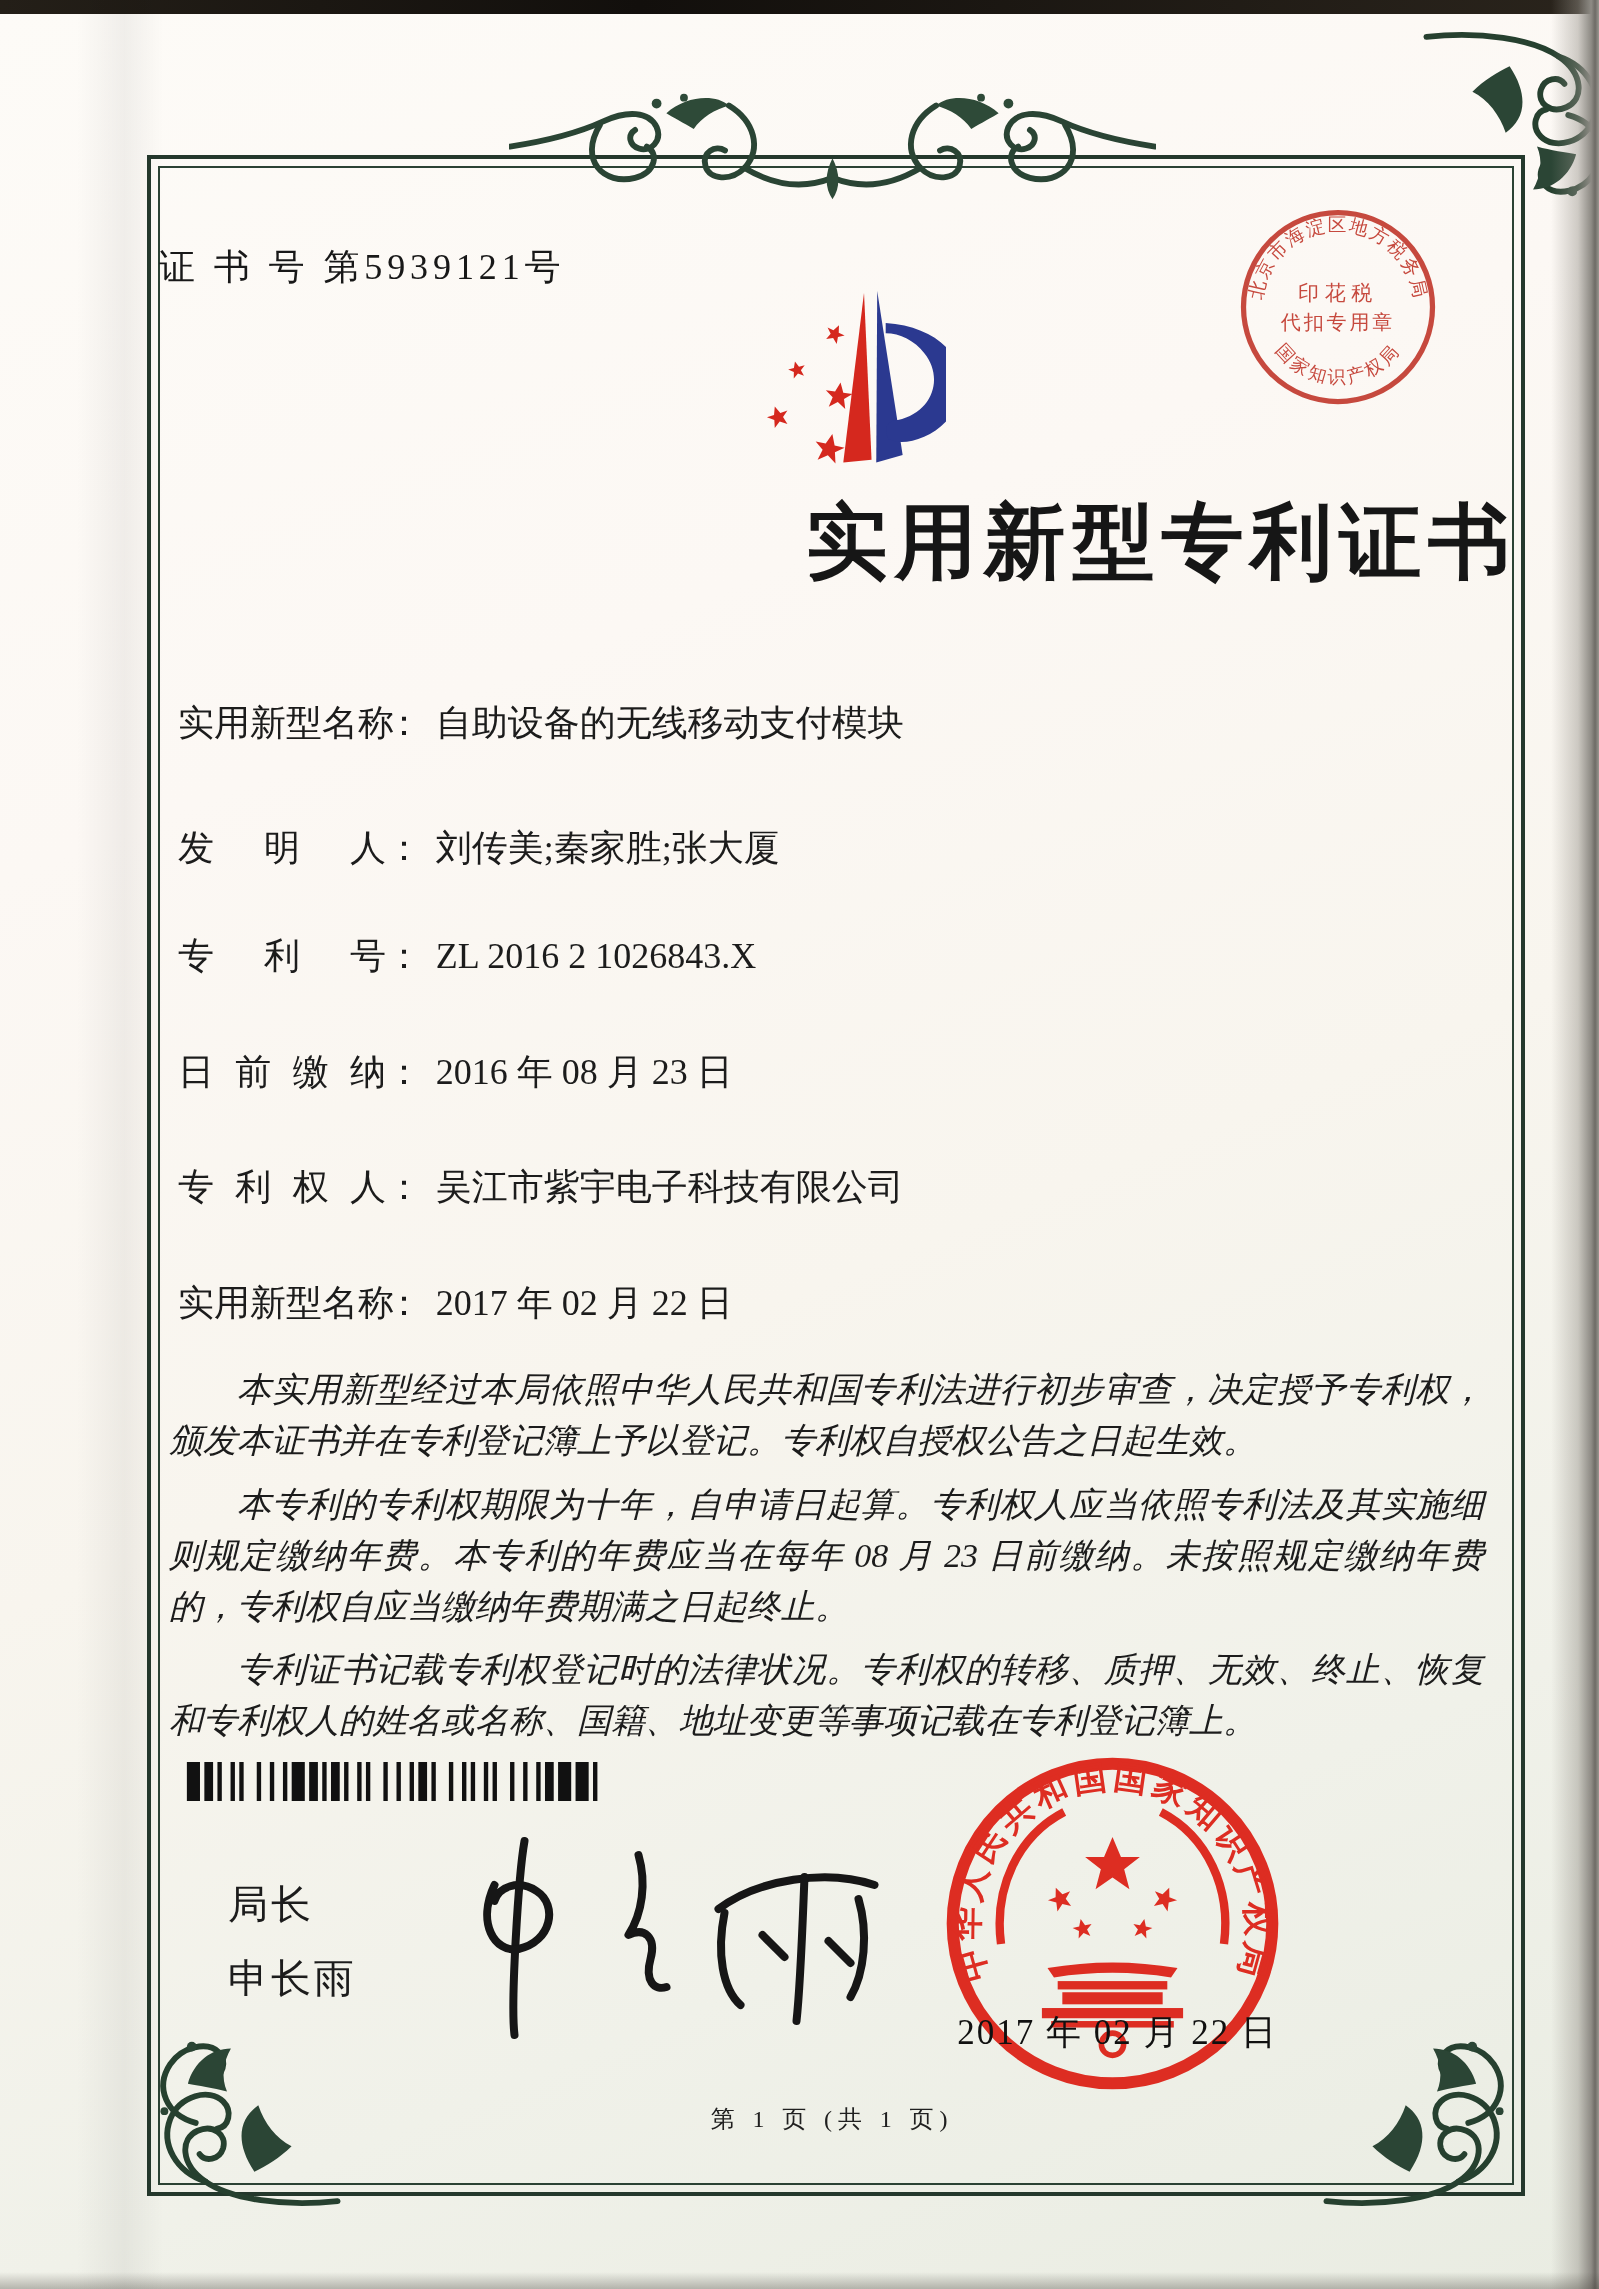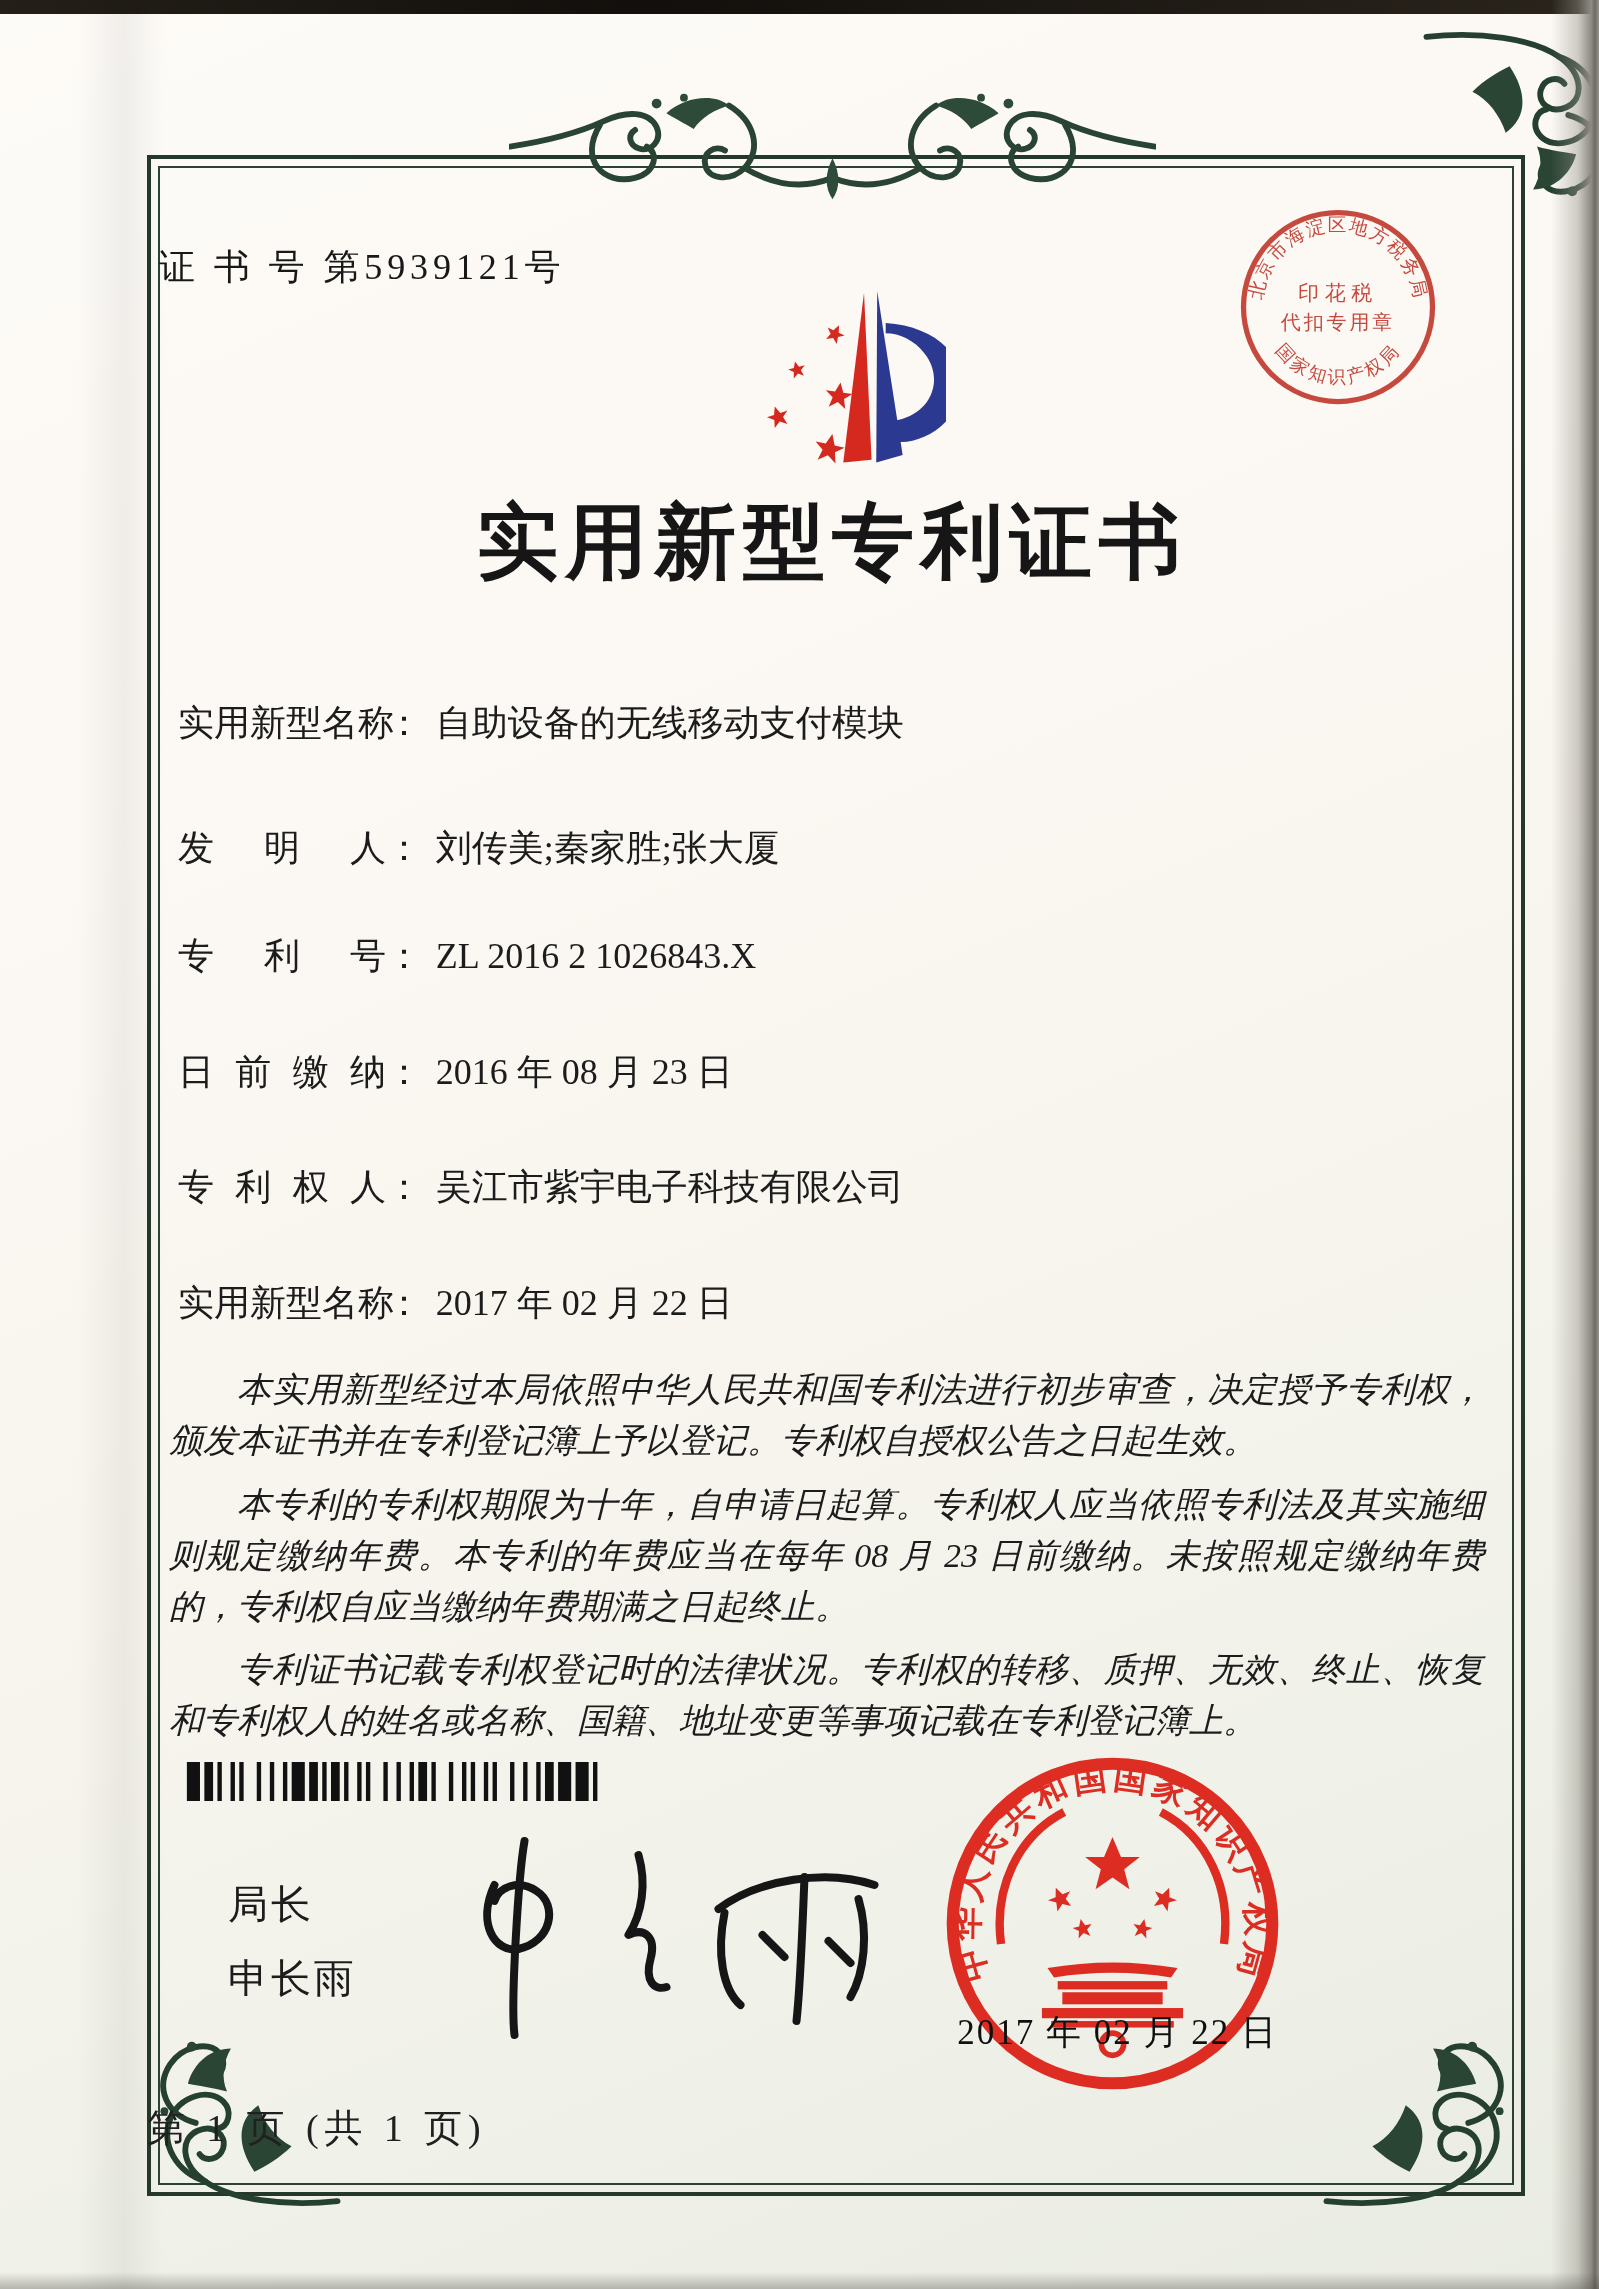--- a/index.html
+++ b/index.html
@@ -13,40 +13,40 @@
   .edge-right{position:absolute;right:0;top:0;width:49px;height:100%;
     background:linear-gradient(90deg,rgba(120,116,108,0) 0%,rgba(150,146,138,.45) 55%,#8e8b85 82%,#6e6b66 90%,#a5a29b 100%);}
   .edge-bottom{position:absolute;left:0;bottom:0;width:100%;height:17.6px;background:linear-gradient(0deg,rgba(60,57,50,.35),rgba(60,57,50,0));}
   .gutter-left{position:absolute;left:76px;top:0;width:88px;height:100%;background:linear-gradient(90deg,rgba(0,0,0,0) 0%,rgba(0,0,0,.05) 55%,rgba(0,0,0,0) 100%);}
   
   .frame-outer{position:absolute;left:147px;top:155px;width:1370px;height:2033px;border:4.9px solid #24382c;}
   .frame-inner{position:absolute;left:6.9px;top:6.9px;right:6.9px;bottom:6.9px;border:2px solid #2b4234;}
   .orn{position:absolute;pointer-events:none;}
   
   .certno{position:absolute;left:159px;top:243px;font-size:36px;letter-spacing:4.9px;color:#181818;}
-  .title{position:absolute;left:147px;top:488px;width:1370px;text-align:center;
+  .title{position:absolute;left:147px;top:488px;width:1370px;text-align:right;
          font-size:82px;font-weight:bold;letter-spacing:6.9px;color:#161616;}
   
   .frow{position:absolute;left:178px;width:1304px;font-size:36px;white-space:nowrap;}
   .flabel{display:inline-block;width:208px;text-align:justify;text-align-last:justify;vertical-align:top;}
   .fcolon{display:inline-block;margin-right:13.7px;}
   
   .bodytext{position:absolute;left:169px;top:1364px;width:1315px;font-size:34px;line-height:1.5;font-style:italic;}
   .bodytext p{margin:0 0 12.7px 0;text-indent:2em;text-align:justify;}
   
   .barcode{position:absolute;left:186px;top:1762px;}
   
   .director{position:absolute;left:188px;top:1868px;font-size:40px;line-height:74px;letter-spacing:2.9px;margin-left:40px;}
   .sig{position:absolute;left:392px;top:1813px;}
   
   .taxseal{position:absolute;left:1233px;top:202px;opacity:.92;}
   .bigseal{position:absolute;left:936px;top:1747px;opacity:.95;}
   .sealdate{position:absolute;left:956px;top:2009px;width:323px;text-align:center;
             font-size:35px;letter-spacing:2px;color:#101010;z-index:5;}
-  .footer{position:absolute;left:147px;top:2103px;width:1370px;text-align:left;font-size:38px;letter-spacing:5.9px;color:#202020;}
+  .footer{position:absolute;left:147px;top:2103px;width:1370px;text-align:center;font-size:24px;letter-spacing:5.9px;color:#202020;}
 </style>
 </head>
 <body>
 
 <div class="photo">
 
   <svg width="0" height="0" style="position:absolute">
     <defs>
       <path id="star" d="M0,-10L2.94,-3.09L9.51,-3.09L4.05,1.18L5.88,8.09L0,4L-5.88,8.09L-4.05,1.18L-9.51,-3.09L-2.94,-3.09Z"></path>
       <g id="corner-flourish" fill="none" stroke="#26402f" stroke-width="6" stroke-linecap="round">

